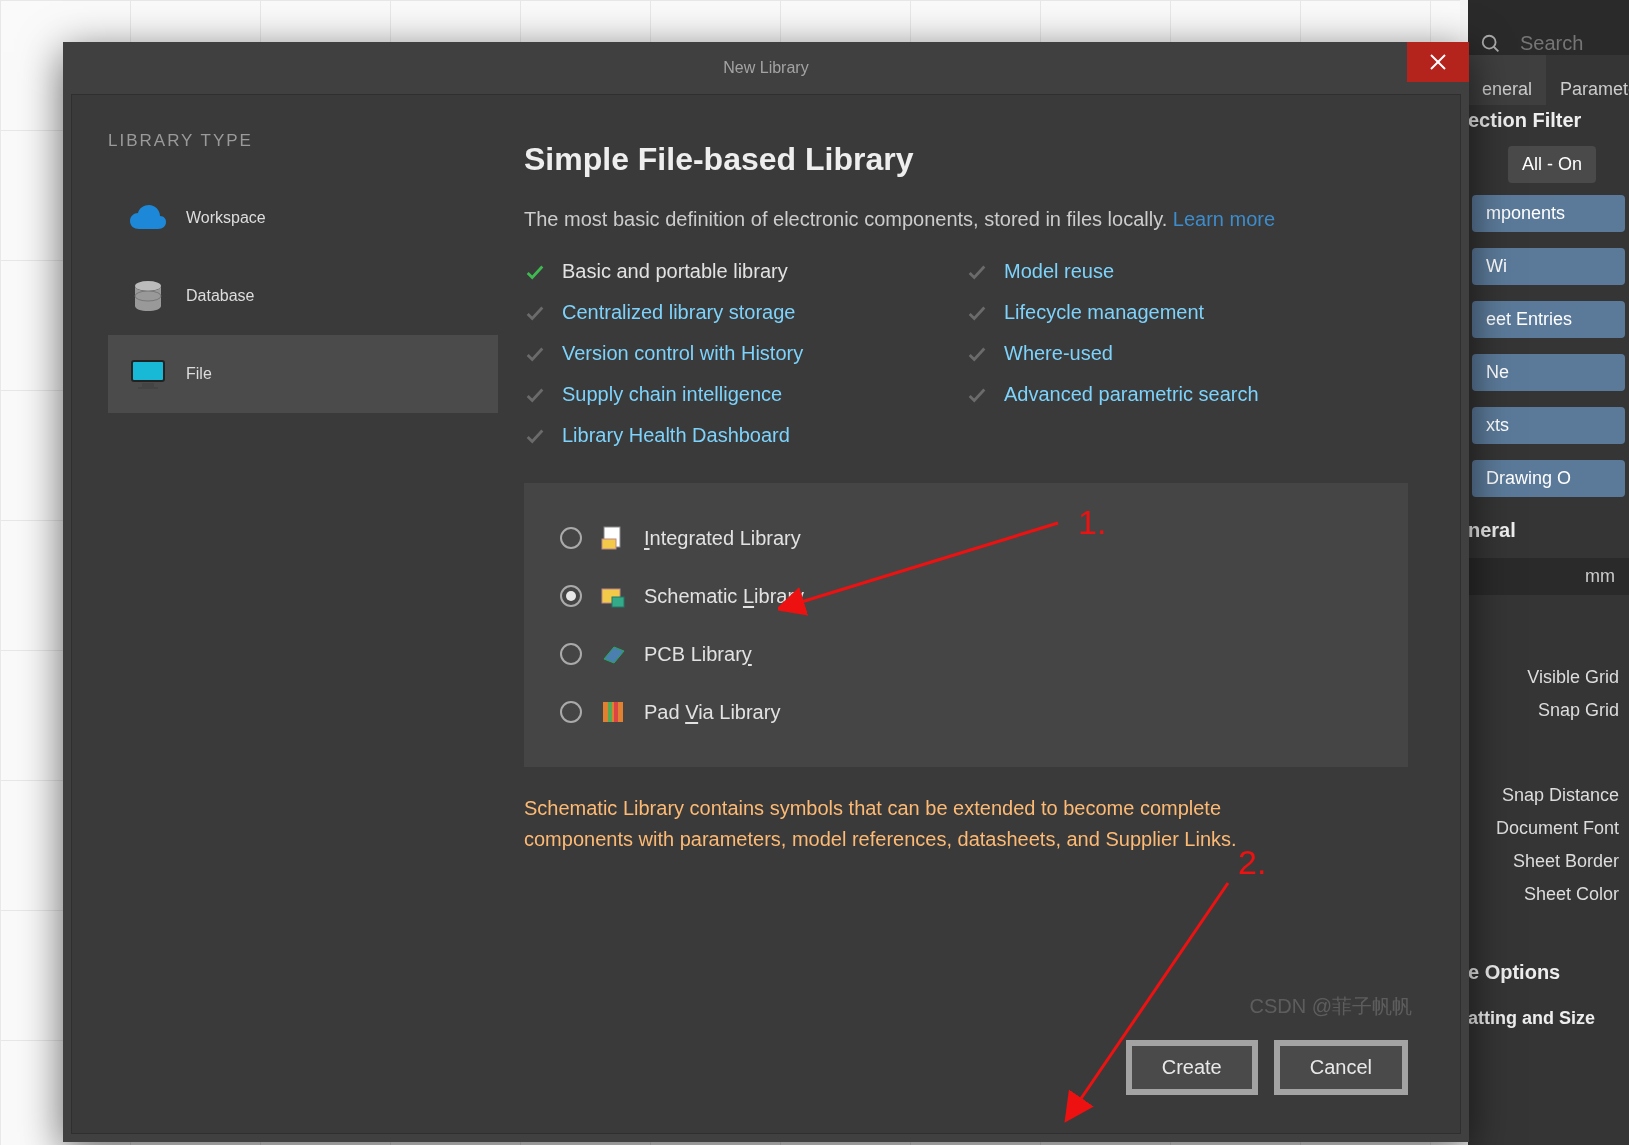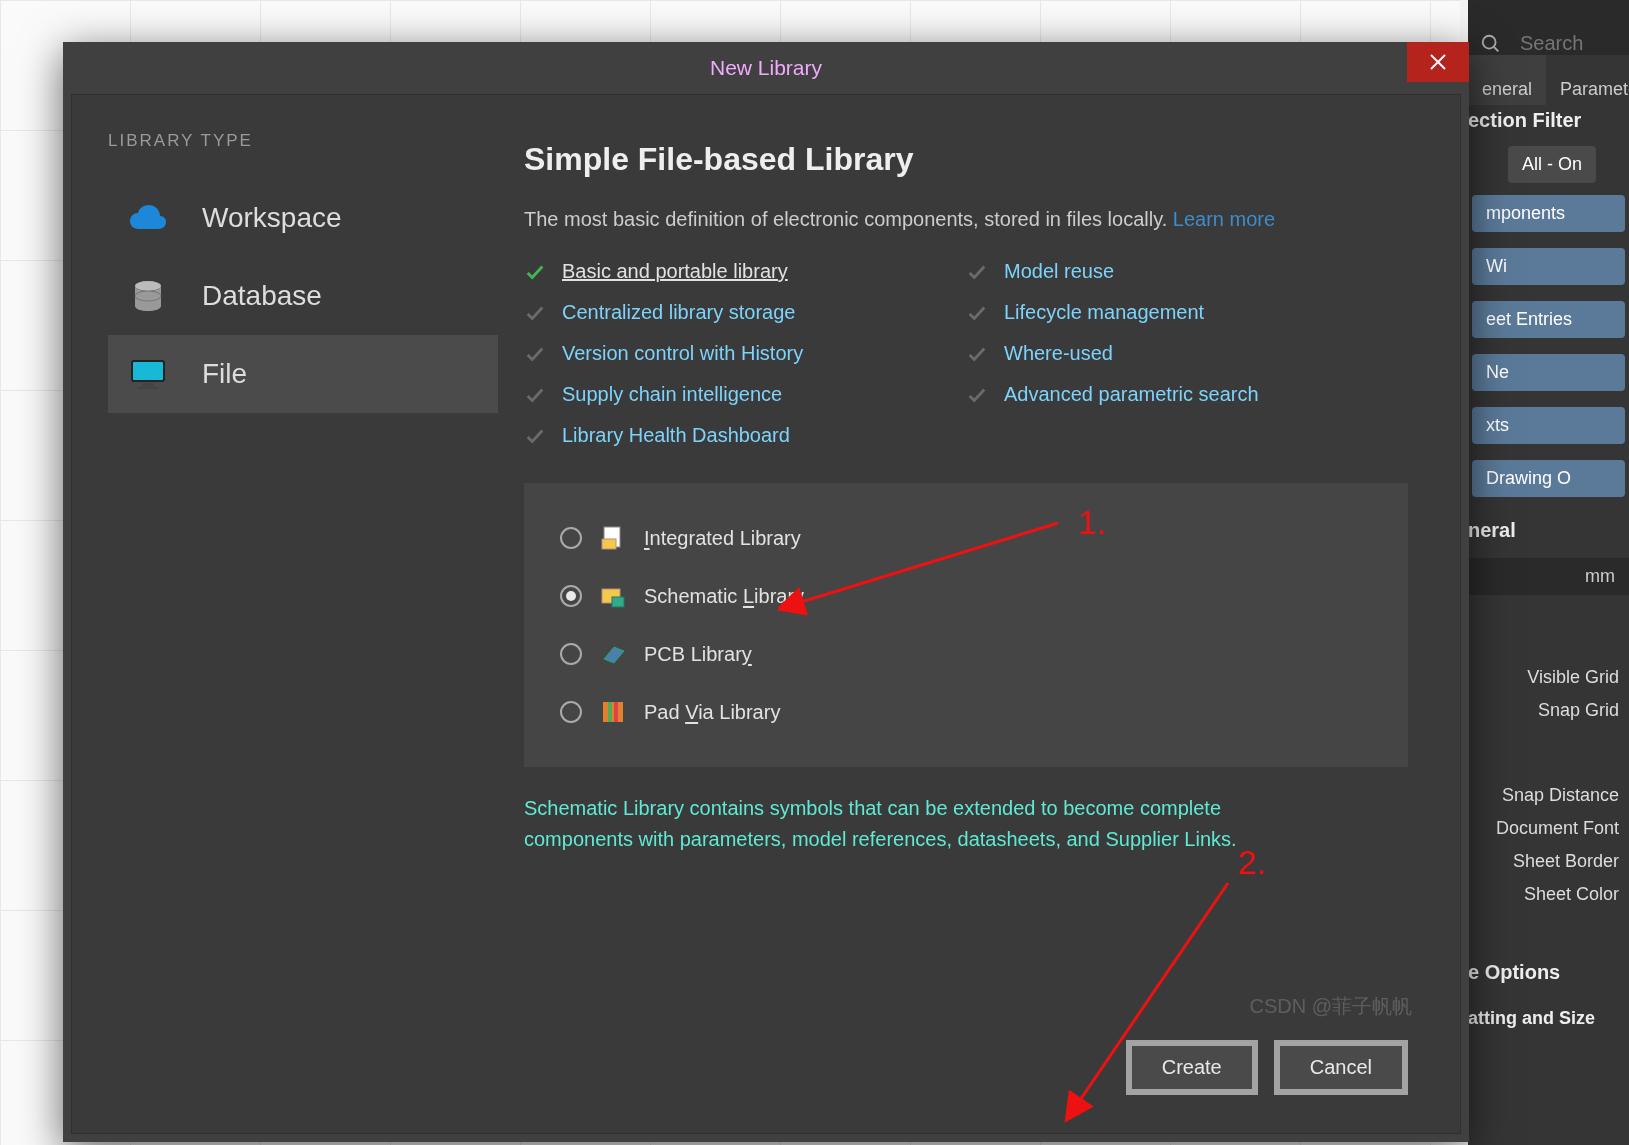--- a/index.html
+++ b/index.html
@@ -58,22 +58,22 @@
     box-shadow: 0 10px 40px rgba(0,0,0,0.6);
     display: flex;
     flex-direction: column;
   }
   .dialog-titlebar {
     height: 52px;
     display:flex;
     align-items:center;
     justify-content:center;
     position:relative;
-    color:#f0abfc;
-    font-size:21px;
+    color:#a3a3a3;
+    font-size:16px;
   }
   .close-btn {
     position:absolute;
     right:0; top:0;
     width:62px; height:40px;
     background:#b5231d;
     display:flex; align-items:center; justify-content:center;
     color:#fff;
   }
   .dialog-body {
@@ -91,24 +91,24 @@
   }
   .sidebar-title {
     color:#9a9a9a;
     letter-spacing:2px;
     font-size:17px;
     margin-bottom:28px;
   }
   .lib-type {
     display:flex;
     align-items:center;
-    gap:36px;
+    gap:20px;
     height:78px;
     padding-left:22px;
-    font-size:28px;
+    font-size:16px;
     color:#ddd;
     cursor:pointer;
   }
   .lib-type.selected { background:#4b4b4b; }
   .lib-icon { width:36px; height:32px; display:flex; align-items:center; justify-content:center; }
 
   .content {
     flex:1;
     padding: 28px 34px 20px 26px;
     display:flex;
@@ -120,21 +120,21 @@
   .desc a { color:#3d8ccc; text-decoration:none; }
 
   .feature-grid {
     margin-top:26px;
     display:grid;
     grid-template-columns: 1fr 1fr;
     row-gap:18px;
     font-size:20px;
   }
   .feature { display:flex; align-items:center; gap:16px; color:#7dd3fc; }
-  .feature.enabled { color:#e2e2e2;text-decoration:underline; }
+  .feature.enabled { color:#e2e2e2; }
   .feature svg { flex-shrink:0; }
 
   .lib-subtype-box {
     margin-top:36px;
     background:#454545;
     padding:26px 36px;
   }
   .subtype-row {
     display:flex;
     align-items:center;
@@ -144,21 +144,21 @@
     color:#e2e2e2;
   }
   .subtype-row .underline { text-decoration: underline; text-underline-offset:3px; }
   .radio {
     width:22px; height:22px; border:2px solid #aaa; border-radius:50%;
     display:flex; align-items:center; justify-content:center;
   }
   .radio.checked::after { content:""; width:10px; height:10px; background:#e8e8e8; border-radius:50%; }
   .mini-icon { width:26px; height:26px; display:flex; align-items:center; justify-content:center; }
 
-  .subtype-desc { color:#5eead4; font-size:20px; line-height:1.55; margin-top:26px; max-width:800px; }
+  .subtype-desc { color:#fdba74; font-size:20px; line-height:1.55; margin-top:26px; max-width:800px; }
 
   .button-row {
     margin-top:auto;
     display:flex;
     justify-content:flex-end;
     gap:16px;
     padding-top:40px;
   }
   .btn {
     background:#4a4a4a;

